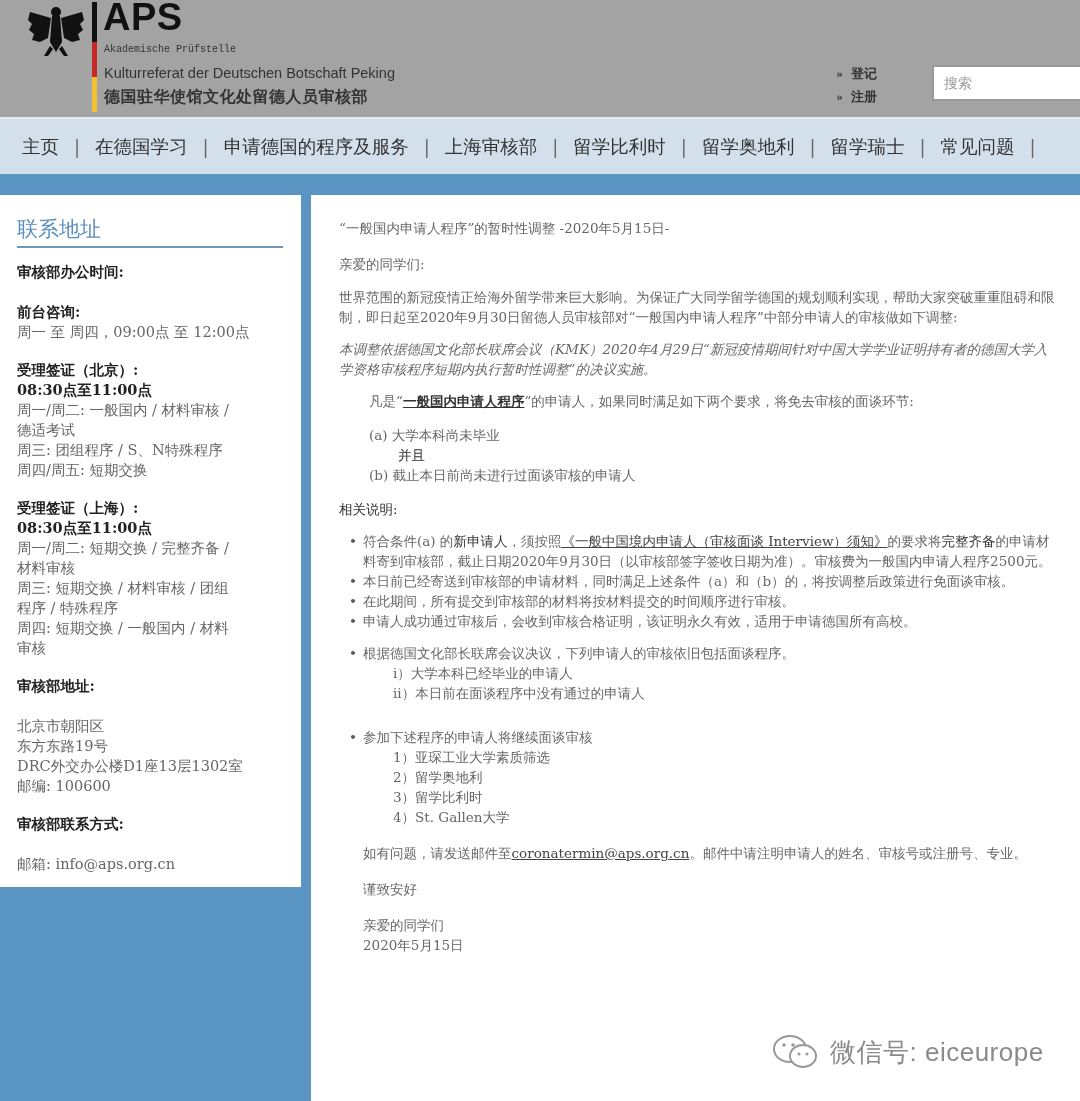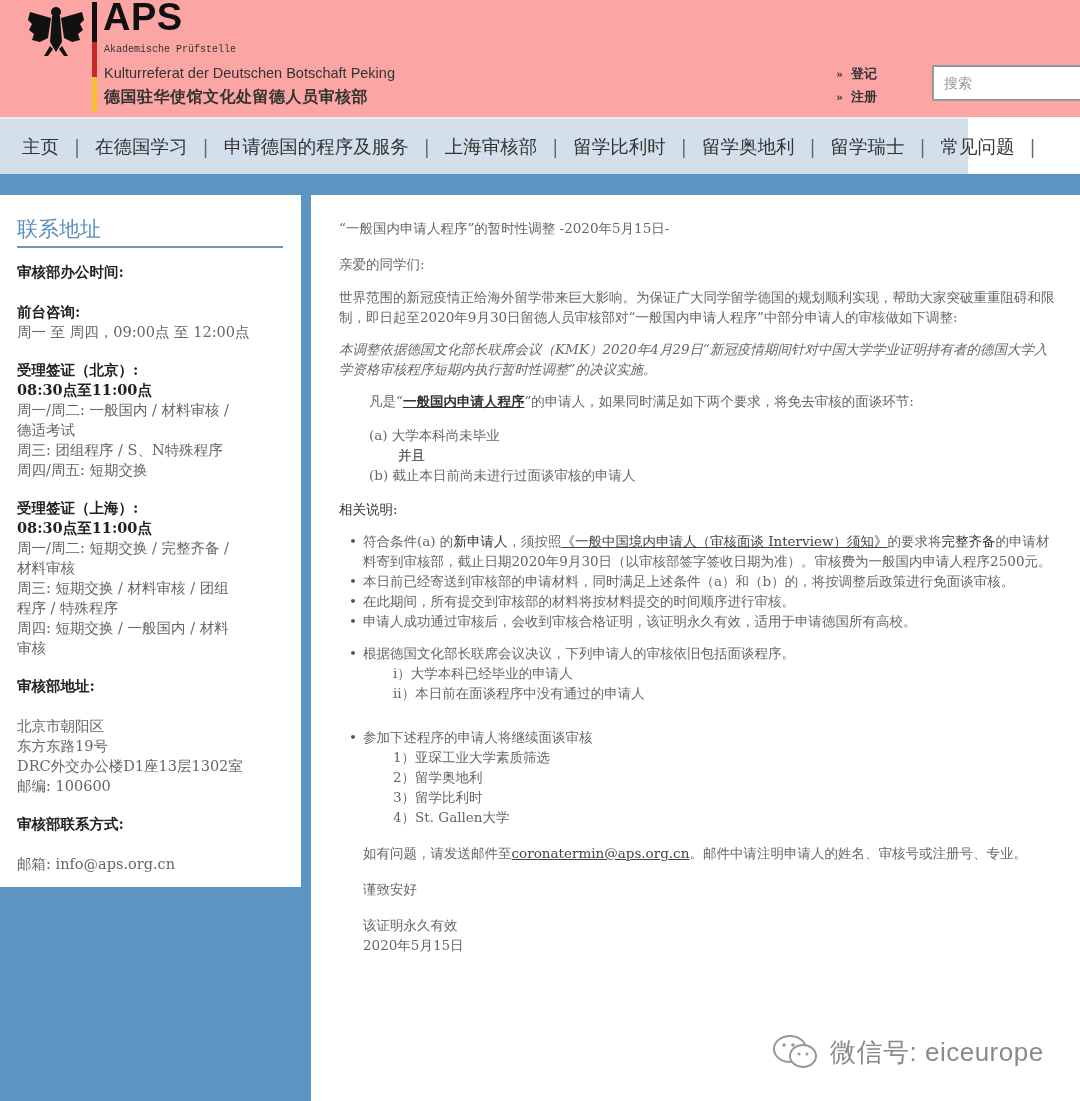--- a/index.html
+++ b/index.html
@@ -1,38 +1,38 @@
 <!DOCTYPE html>
 <html><head>
   <meta charset="utf-8">
   <style>
     * { box-sizing: border-box; margin: 0; padding: 0; }
     html, body { width: 1080px; height: 1101px; overflow: hidden; background: #ffffff; }
     body { font-family: "DejaVu Serif", "Liberation Serif", serif; color: #555; position: relative; }
 
     
-    .header { position: absolute; left: 0; top: 0; width: 1080px; height: 117px; background: #fca5a5; }
+    .header { position: absolute; left: 0; top: 0; width: 1080px; height: 117px; background: #a3a3a3; }
     .eagle { position: absolute; left: 26px; top: 2px; width: 60px; height: 58px; }
     .flag-bar { position: absolute; left: 92px; top: 2px; width: 5px; height: 110px; }
     .flag-bar .b { height: 40px; background: #111; }
     .flag-bar .r { height: 35px; background: #c62828; }
     .flag-bar .g { height: 35px; background: #f2c230; }
     .logo-aps { position: absolute; left: 103px; top: -4px; font-family: "Liberation Sans", sans-serif; font-weight: bold; font-size: 38px; color: #111; letter-spacing: 0.5px; }
     .logo-line1 { position: absolute; left: 104px; top: 44px; font-family: Liberation Mono, monospace; font-size: 10px; color: #333; }
     .logo-line2 { position: absolute; left: 104px; top: 65px; font-family: "Liberation Sans", sans-serif; font-size: 14.5px; color: #333; }
     .logo-line3 { position: absolute; left: 104px; top: 87px; font-family: "Liberation Sans", sans-serif; font-size: 16px; color: #333; font-weight: bold; letter-spacing: 0.5px; text-align: center; }
 
     .user-links { position: absolute; left: 836px; top: 63px; }
     .user-link { display: block; font-size: 13px; font-weight: bold; color: #333; line-height: 22px; text-decoration: none; cursor: pointer; }
     .user-link .arr { font-size: 11px; margin-right: 8px; }
     .search-box { position: absolute; left: 932px; top: 65px; width: 160px; height: 36px; border: 2px solid #999; background: #fff; font-family: "DejaVu Serif", serif; font-size: 14px; color: #444; padding-left: 10px; outline: none; }
     .search-box::placeholder { color: #999; }
 
     
-    .nav { position: absolute; left: 0; top: 117px; width: 968px; height: 57px; background: #d3dfea; border-top: 2px solid #e4ecf3; display: flex; align-items: center; padding-left: 22px; }
+    .nav { position: absolute; left: 0; top: 117px; width: 1080px; height: 57px; background: #d3dfea; border-top: 2px solid #e4ecf3; display: flex; align-items: center; padding-left: 22px; }
     .nav-item { font-size: 18.5px; color: #333; cursor: pointer; white-space: nowrap; }
     .nav-sep { font-size: 18px; color: #666; margin: 0 15px; }
 
     
     .band { position: absolute; left: 0; top: 174px; width: 1080px; height: 927px; background: #5b95c3; }
 
     
     .sidebar { position: absolute; left: 0; top: 195px; width: 301px; height: 692px; background: #fff; padding: 20px 18px 0 17px; }
     .sb-title { font-size: 21px; color: #5b8fbd; padding-bottom: 3px; border-bottom: 2px solid #6e97b8; width: 266px; }
     .sb-h { font-size: 14.5px; font-weight: bold; color: #222; line-height: 20px; }
@@ -194,21 +194,21 @@
   <div class="sub-item">2）留学奥地利</div>
   <div class="sub-item">3）留学比利时</div>
   <div class="sub-item">4）St. Gallen大学</div>
   <div style="height:16px"></div>
   <div class="p" style="padding-left:24px; width:720px">
     <span>如有问题，请发送邮件至</span><span class="link">coronatermin@aps.org.cn</span><span>。邮件中请注明申请人的姓名、审核号或注册号、专业。</span>
   </div>
   <div style="height:16px"></div>
   <div class="p" style="padding-left:24px">谨致安好</div>
   <div style="height:16px"></div>
-  <div class="p" style="padding-left:24px">该证明永久有效</div>
+  <div class="p" style="padding-left:24px">亲爱的同学们</div>
   <div class="p" style="padding-left:24px">2020年5月15日</div>
 </div>
 
 <div class="watermark">
   <svg class="wm-icon" viewBox="0 0 52 38">
     <ellipse cx="20" cy="16" rx="16" ry="13" fill="none" stroke="#999" stroke-width="2"></ellipse>
     <ellipse cx="33" cy="23" rx="13" ry="11" fill="#fff" stroke="#999" stroke-width="2"></ellipse>
     <circle cx="14" cy="12" r="1.8" fill="#999"></circle>
     <circle cx="23" cy="12" r="1.8" fill="#999"></circle>
     <circle cx="29" cy="21" r="1.5" fill="#999"></circle>

